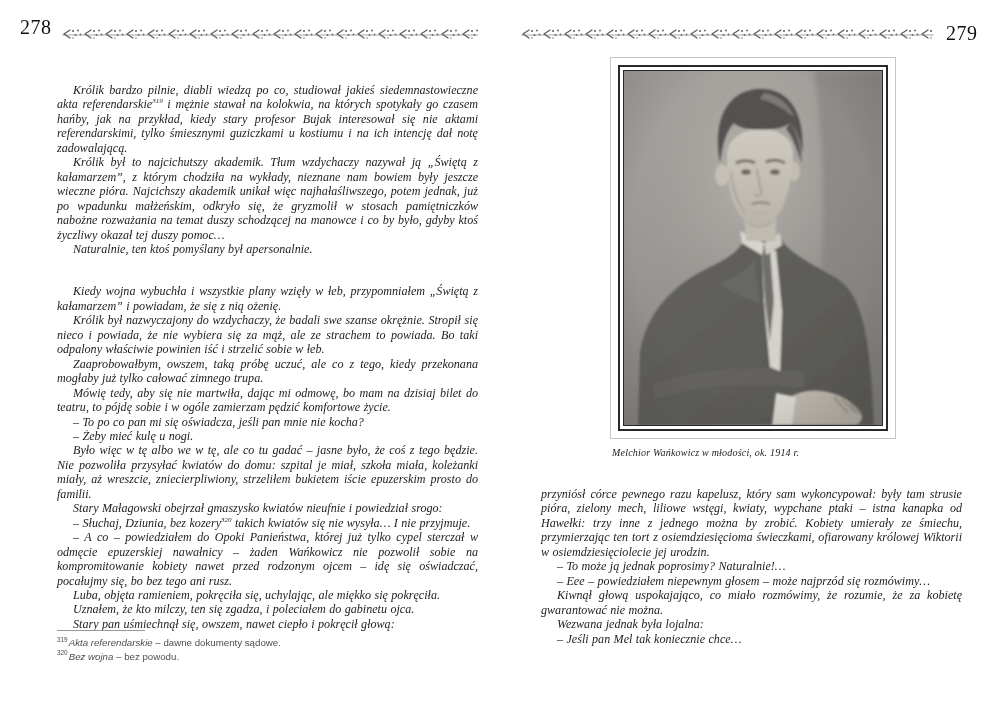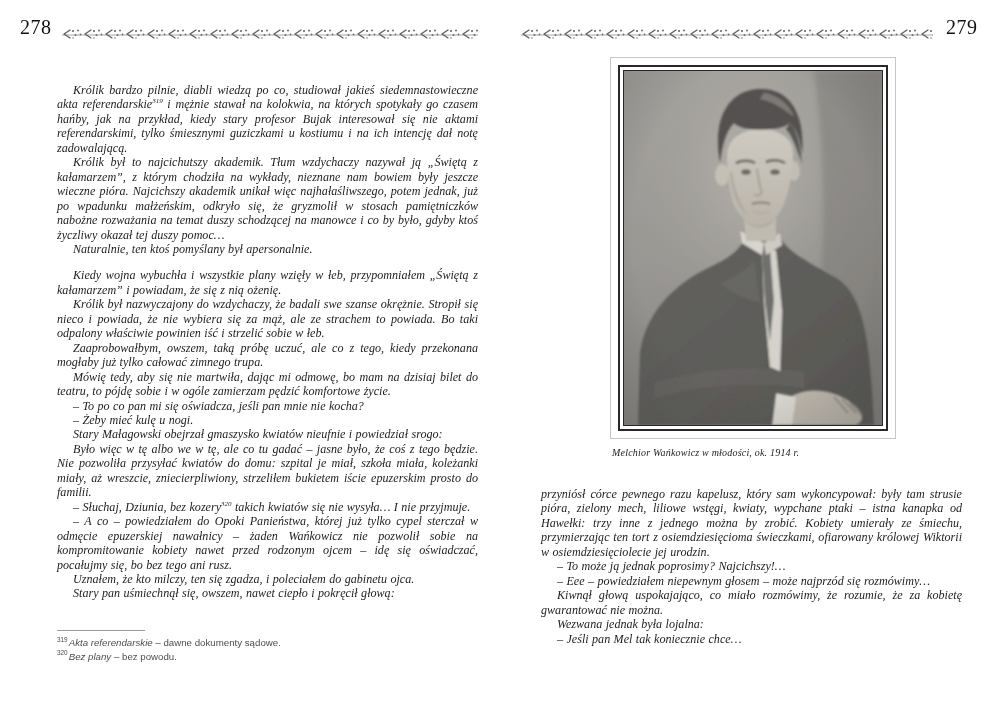--- a/index.html
+++ b/index.html
@@ -6,34 +6,34 @@
   .spread{
     position:relative;width:836px;height:721px;background:#ffffff;
     font-family:"Liberation Serif", serif;color:#1c1c1c;
   }
   
   .pagenum{
     position:absolute;top:16px;font-size:20px;letter-spacing:0.5px;color:#111;
     font-family:"Liberation Serif", serif;
   }
   .pagenum.left{left:20px;}
-  .pagenum.right{left:946px;}
+  .pagenum.right{left:946px;margin-top:6px;}
   .orn{position:absolute;top:26px;height:15px;}
   .orn.left{left:62px;width:416px;}
   .orn.right{left:521px;width:412px;}
   
   .text-col{
     position:absolute;width:421px;text-align:justify;
     font-size:12.1px;line-height:14.45px;word-spacing:0.4px;
   }
   .col-left{left:57px;top:83px;}
   .col-right{left:541px;top:487px;}
   .para{margin:0;text-indent:16px;font-style:italic;}
   .para.noindent{text-indent:0;}
-  .para.gap{margin-top:12px;}
+  .para.gap{margin-top:28px;}
   .para sup{font-size:7px;line-height:0;vertical-align:super;}
   
   .footnotes{position:absolute;left:57px;top:630px;width:421px;}
   .fn-rule{width:88px;height:0;border-top:1px solid #9a9a9a;margin:0 0 5px 0;}
   .fn{
     font-family:"Liberation Sans", sans-serif;font-size:9.7px;line-height:13.5px;
     color:#4d4d4d;
   }
   .fn sup{font-size:6.4px;line-height:0;vertical-align:super;margin-right:1px;}
   
@@ -76,33 +76,34 @@
   <div class="text-col col-left" id="left-body">
       <p class="para">Królik bardzo pilnie, diabli wiedzą po co, studiował jakieś siedemnastowieczne akta referendarskie<sup>319</sup> i mężnie stawał na kolokwia, na których spotykały go czasem hańby, jak na przykład, kiedy stary profesor Bujak interesował się nie aktami referendarskimi, tylko śmiesznymi guziczkami u kostiumu i na ich intencję dał notę zadowalającą.</p>
       <p class="para">Królik był to najcichutszy akademik. Tłum wzdychaczy nazywał ją „Świętą z kałamarzem”, z którym chodziła na wykłady, nieznane nam bowiem były jeszcze wieczne pióra. Najcichszy akademik unikał więc najhałaśliwszego, potem jednak, już po wpadunku małżeńskim, odkryło się, że gryzmolił w stosach pamiętniczków nabożne rozważania na temat duszy schodzącej na manowce i co by było, gdyby ktoś życzliwy okazał tej duszy pomoc…</p>
       <p class="para">Naturalnie, ten ktoś pomyślany był apersonalnie.</p>
       <p class="para gap">Kiedy wojna wybuchła i wszystkie plany wzięły w łeb, przypomniałem „Świętą z kałamarzem” i powiadam, że się z nią ożenię.</p>
       <p class="para">Królik był nazwyczajony do wzdychaczy, że badali swe szanse okrężnie. Stropił się nieco i powiada, że nie wybiera się za mąż, ale ze strachem to powiada. Bo taki odpalony właściwie powinien iść i strzelić sobie w łeb.</p>
       <p class="para">Zaaprobowałbym, owszem, taką próbę uczuć, ale co z tego, kiedy przekonana mogłaby już tylko całować zimnego trupa.</p>
       <p class="para">Mówię tedy, aby się nie martwiła, dając mi odmowę, bo mam na dzisiaj bilet do teatru, to pójdę sobie i w ogóle zamierzam pędzić komfortowe życie.</p>
       <p class="para">– To po co pan mi się oświadcza, jeśli pan mnie nie kocha?</p>
       <p class="para">– Żeby mieć kulę u nogi.</p>
+      <p class="para">Było więc w tę albo we w tę, ale co tu gadać – jasne było, że coś z tego będzie. Nie pozwoliła przysyłać kwiatów do domu: szpital je miał, szkoła miała, koleżanki miały, aż wreszcie, zniecierpliwiony, strzeliłem bukietem iście epuzerskim prosto do familii.</p>
       <p class="para">Stary Małagowski obejrzał gmaszysko kwiatów nieufnie i powiedział srogo:</p>
-      <p class="para">Było więc w tę albo we w tę, ale co tu gadać – jasne było, że coś z tego będzie. Nie pozwoliła przysyłać kwiatów do domu: szpital je miał, szkoła miała, koleżanki miały, aż wreszcie, zniecierpliwiony, strzeliłem bukietem iście epuzerskim prosto do familii.</p>
       <p class="para">– Słuchaj, Dziunia, bez kozery<sup>320</sup> takich kwiatów się nie wysyła… I nie przyjmuje.</p>
       <p class="para">– A co – powiedziałem do Opoki Panieństwa, której już tylko cypel sterczał w odmęcie epuzerskiej nawałnicy – żaden Wańkowicz nie pozwolił sobie na kompromitowanie kobiety nawet przed rodzonym ojcem – idę się oświadczać, pocałujmy się, bo bez tego ani rusz.</p>
+      <p class="para">Luba, objęta ramieniem, pokręciła się, uchylając, ale miękko się pokręciła.</p>
       <p class="para">Uznałem, że kto milczy, ten się zgadza, i poleciałem do gabinetu ojca.</p>
       <p class="para">Stary pan uśmiechnął się, owszem, nawet ciepło i pokręcił głową:</p>
     </div>
 
   <div class="footnotes">
     <div class="fn-rule"></div>
     <div id="fn-list">
         <div class="fn"><sup>319</sup><i>Akta referendarskie</i> – dawne dokumenty sądowe.</div>
-        <div class="fn"><sup>320</sup><i>Bez plany</i> – bez powodu.</div>
+        <div class="fn"><sup>320</sup><i>Bez wojna</i> – bez powodu.</div>
       </div>
   </div>
 
   <svg class="orn right" viewBox="0 0 412 15" preserveAspectRatio="none">
     <line x1="0" y1="9" x2="412" y2="9" stroke="#8f8f8f" stroke-width="0.8"></line>
     <rect width="412" height="15" fill="url(#ornpat)"></rect>
   </svg>
   <div class="pagenum right">279</div>
 
   <div class="photo-outer">
@@ -180,20 +181,20 @@
           <rect width="258" height="354" filter="url(#grain)" opacity="0.28"></rect>
         </svg>
       </div>
     </div>
   </div>
 
   <div class="caption">Melchior Wańkowicz w młodości, ok. 1914 r.</div>
 
   <div class="text-col col-right" id="right-body">
       <p class="para noindent">przyniósł córce pewnego razu kapelusz, który sam wykoncypował: były tam strusie pióra, zielony mech, liliowe wstęgi, kwiaty, wypchane ptaki – istna kanapka od Hawełki: trzy inne z jednego można by zrobić. Kobiety umierały ze śmiechu, przymierzając ten tort z osiemdziesięcioma świeczkami, ofiarowany królowej Wiktorii w osiemdziesięciolecie jej urodzin.</p>
-      <p class="para">– To może ją jednak poprosimy? Najcichszy!…</p>
+      <p class="para">– To może ją jednak poprosimy? Naturalnie!…</p>
       <p class="para">– Eee – powiedziałem niepewnym głosem – może najprzód się rozmówimy…</p>
       <p class="para">Kiwnął głową uspokajająco, co miało rozmówimy, że rozumie, że za kobietę gwarantować nie można.</p>
       <p class="para">Wezwana jednak była lojalna:</p>
       <p class="para">– Jeśli pan Mel tak koniecznie chce…</p>
     </div>
 
 </div>
 
 </body></html>

